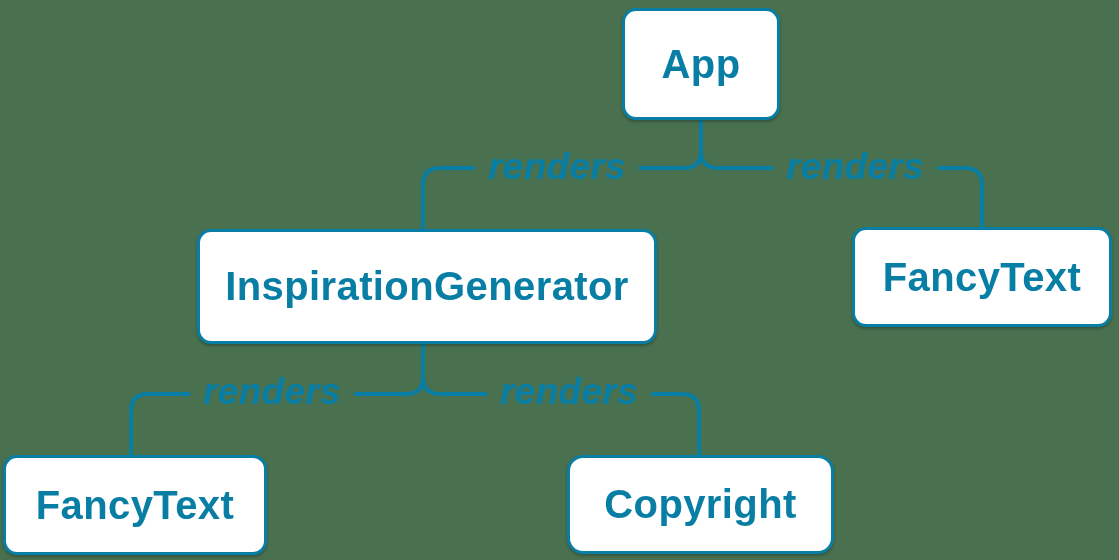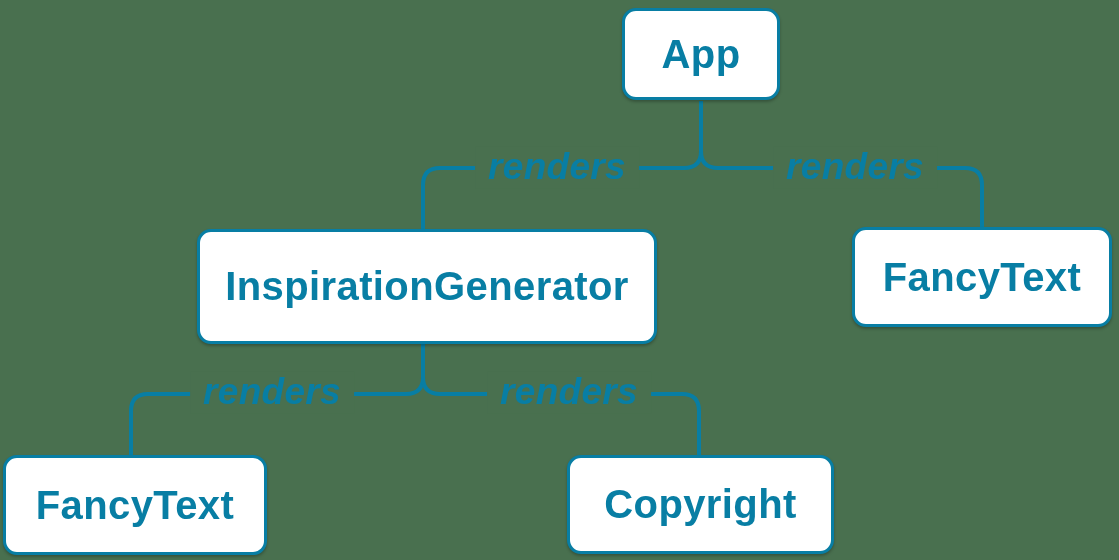--- a/index.html
+++ b/index.html
@@ -34,25 +34,25 @@
     border-radius: 14px;
     display: flex;
     align-items: center;
     justify-content: center;
     color: var(--accent);
     font-size: 40px;
     font-weight: 600;
     letter-spacing: 0.4px;
     box-shadow: 0 2px 3px rgba(0,0,0,0.25);
   }
-  .n-app { left: 622px; top: 8px;   width: 158px; height: 92px; }
+  .n-app { left: 622px; top: 8px;   width: 158px; height: 112px; }
   .n-ig  { left: 197px; top: 229px; width: 460px; height: 115px; }
   .n-ft1 { left: 852px; top: 227px; width: 260px; height: 100px; }
   .n-ft2 { left: 3px;   top: 455px; width: 264px; height: 100px; }
-  .n-cr  { left: 567px; top: 455px; width: 267px; height: 99px; }
+  .n-cr  { left: 567px; top: 455px; width: 267px; height: 99px; border-radius: 16px; }
   .edge-label {
     position: absolute;
     transform: translate(-50%, -52%);
     background: var(--background);
     padding: 0 13px;
     color: var(--accent);
     font-size: 37px;
     font-weight: 700;
     letter-spacing: 0.3px;
     white-space: nowrap;

